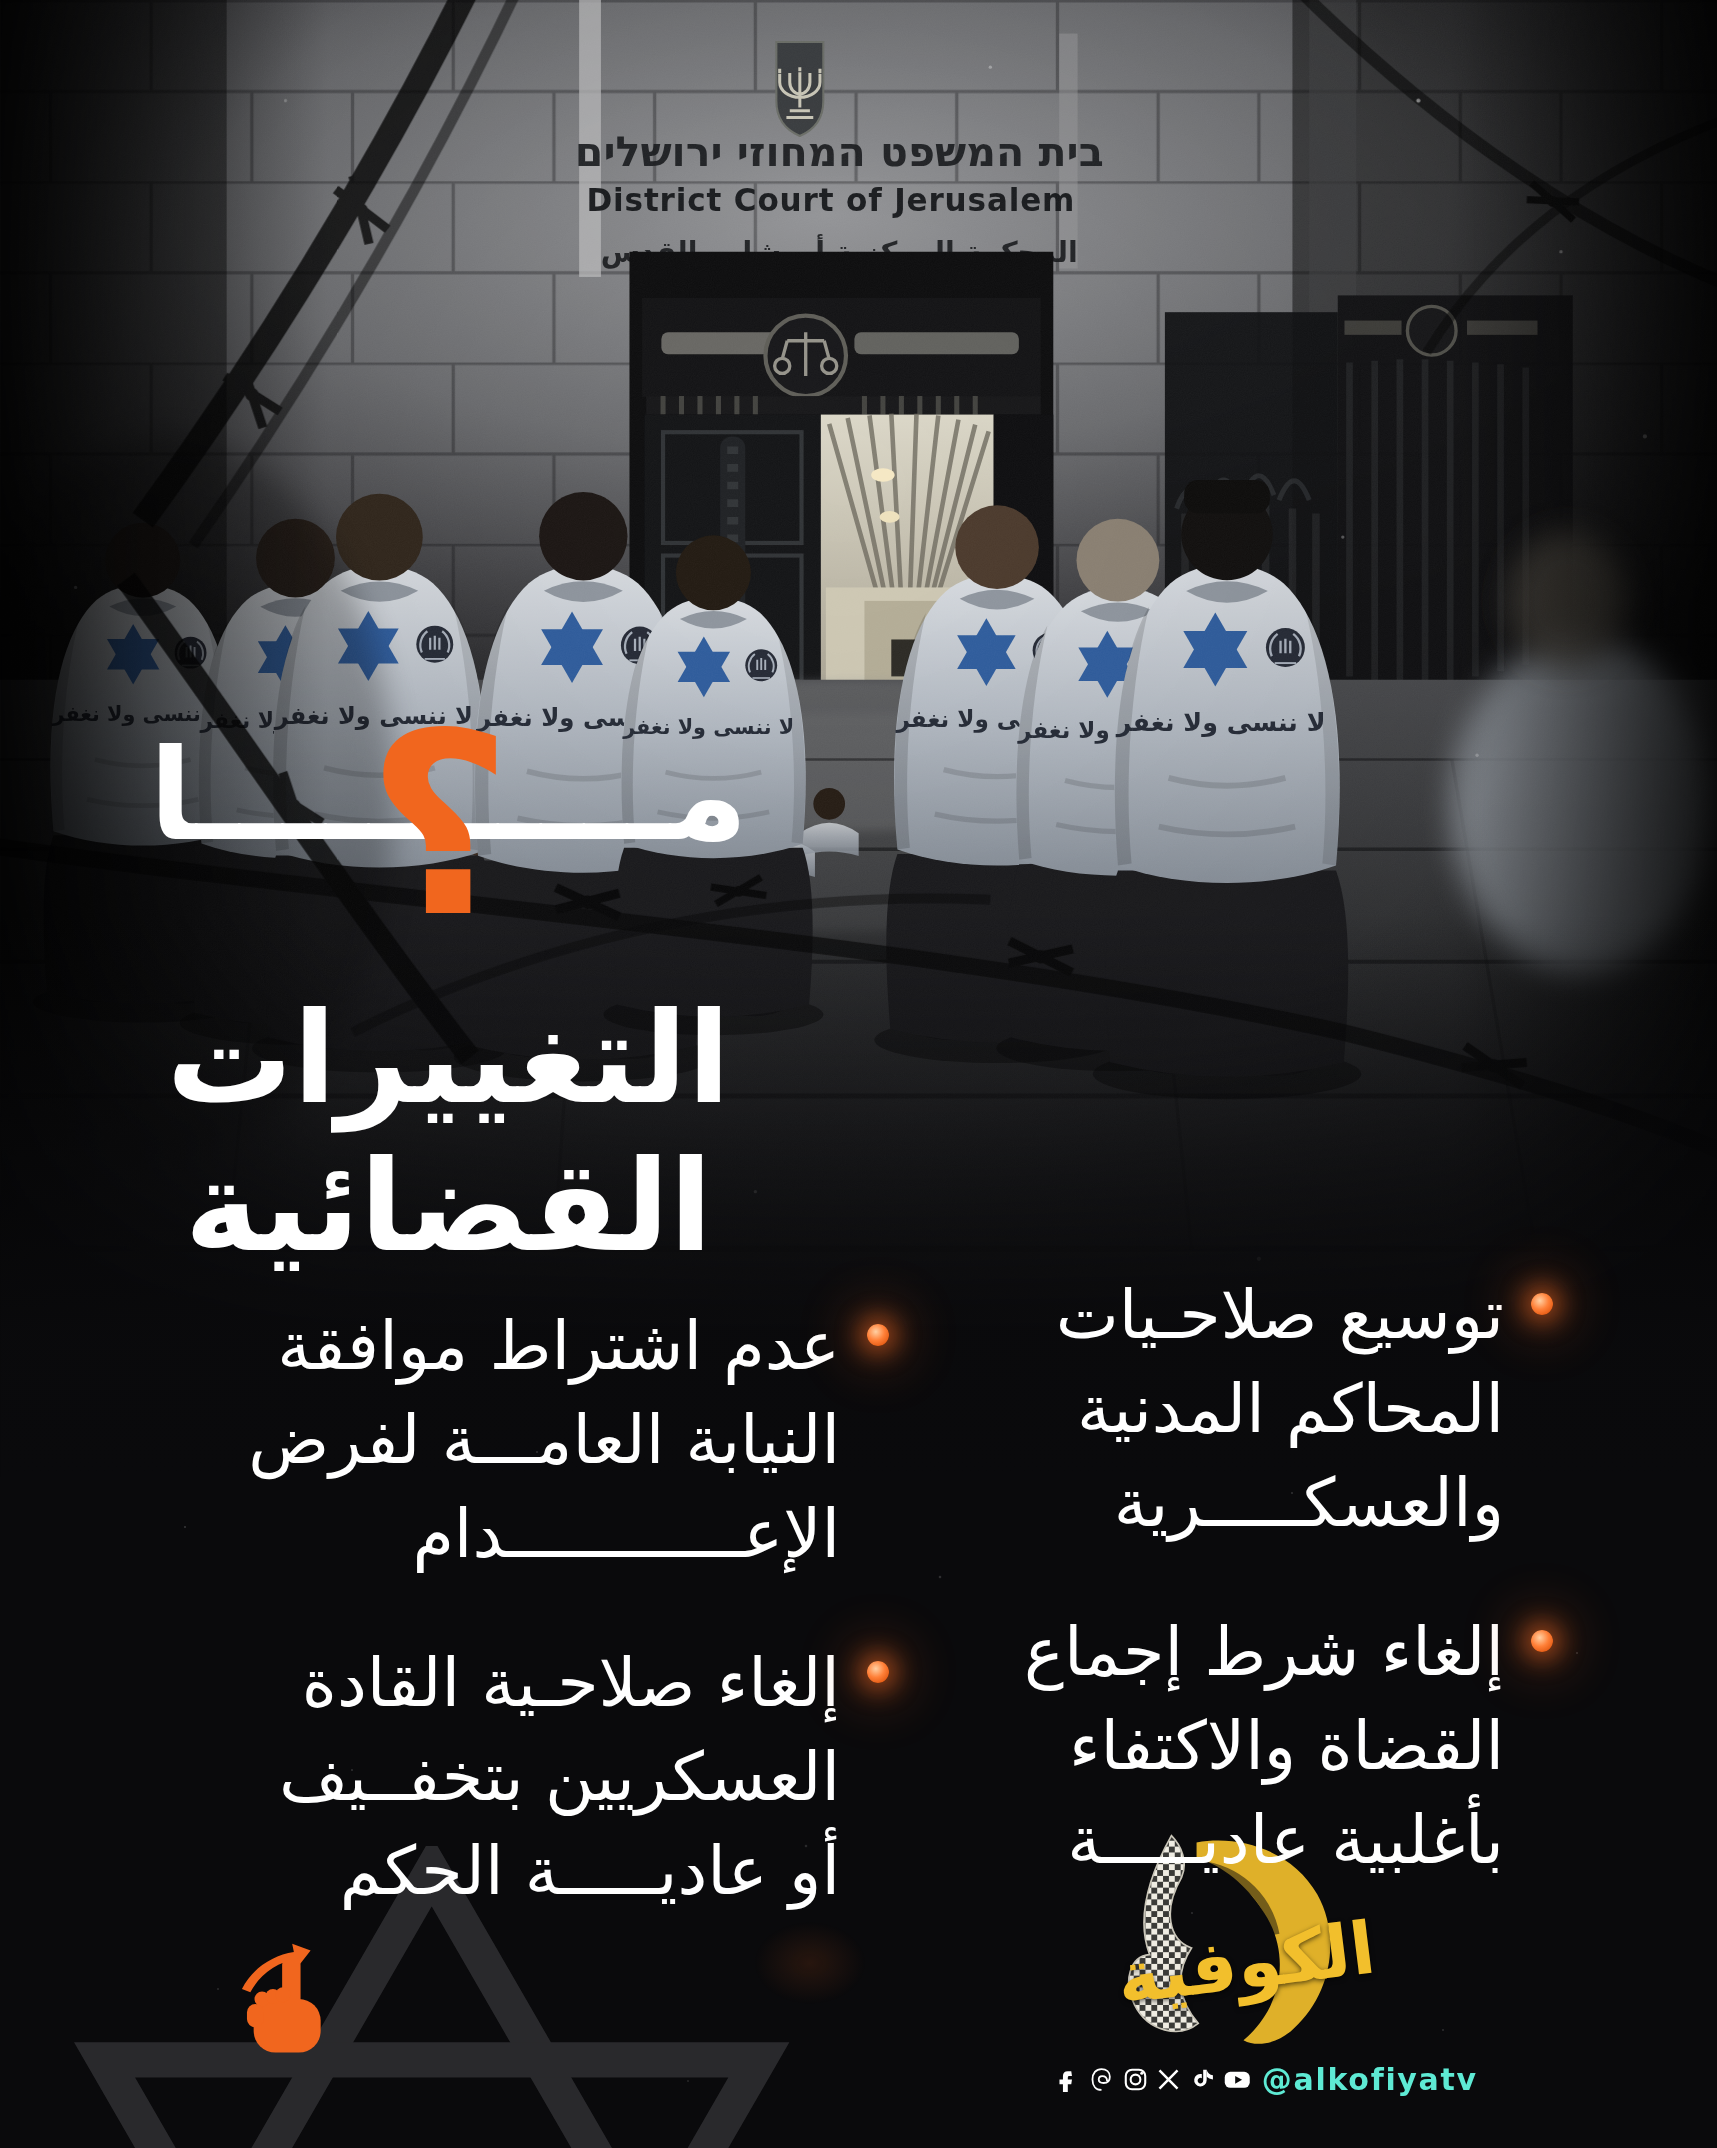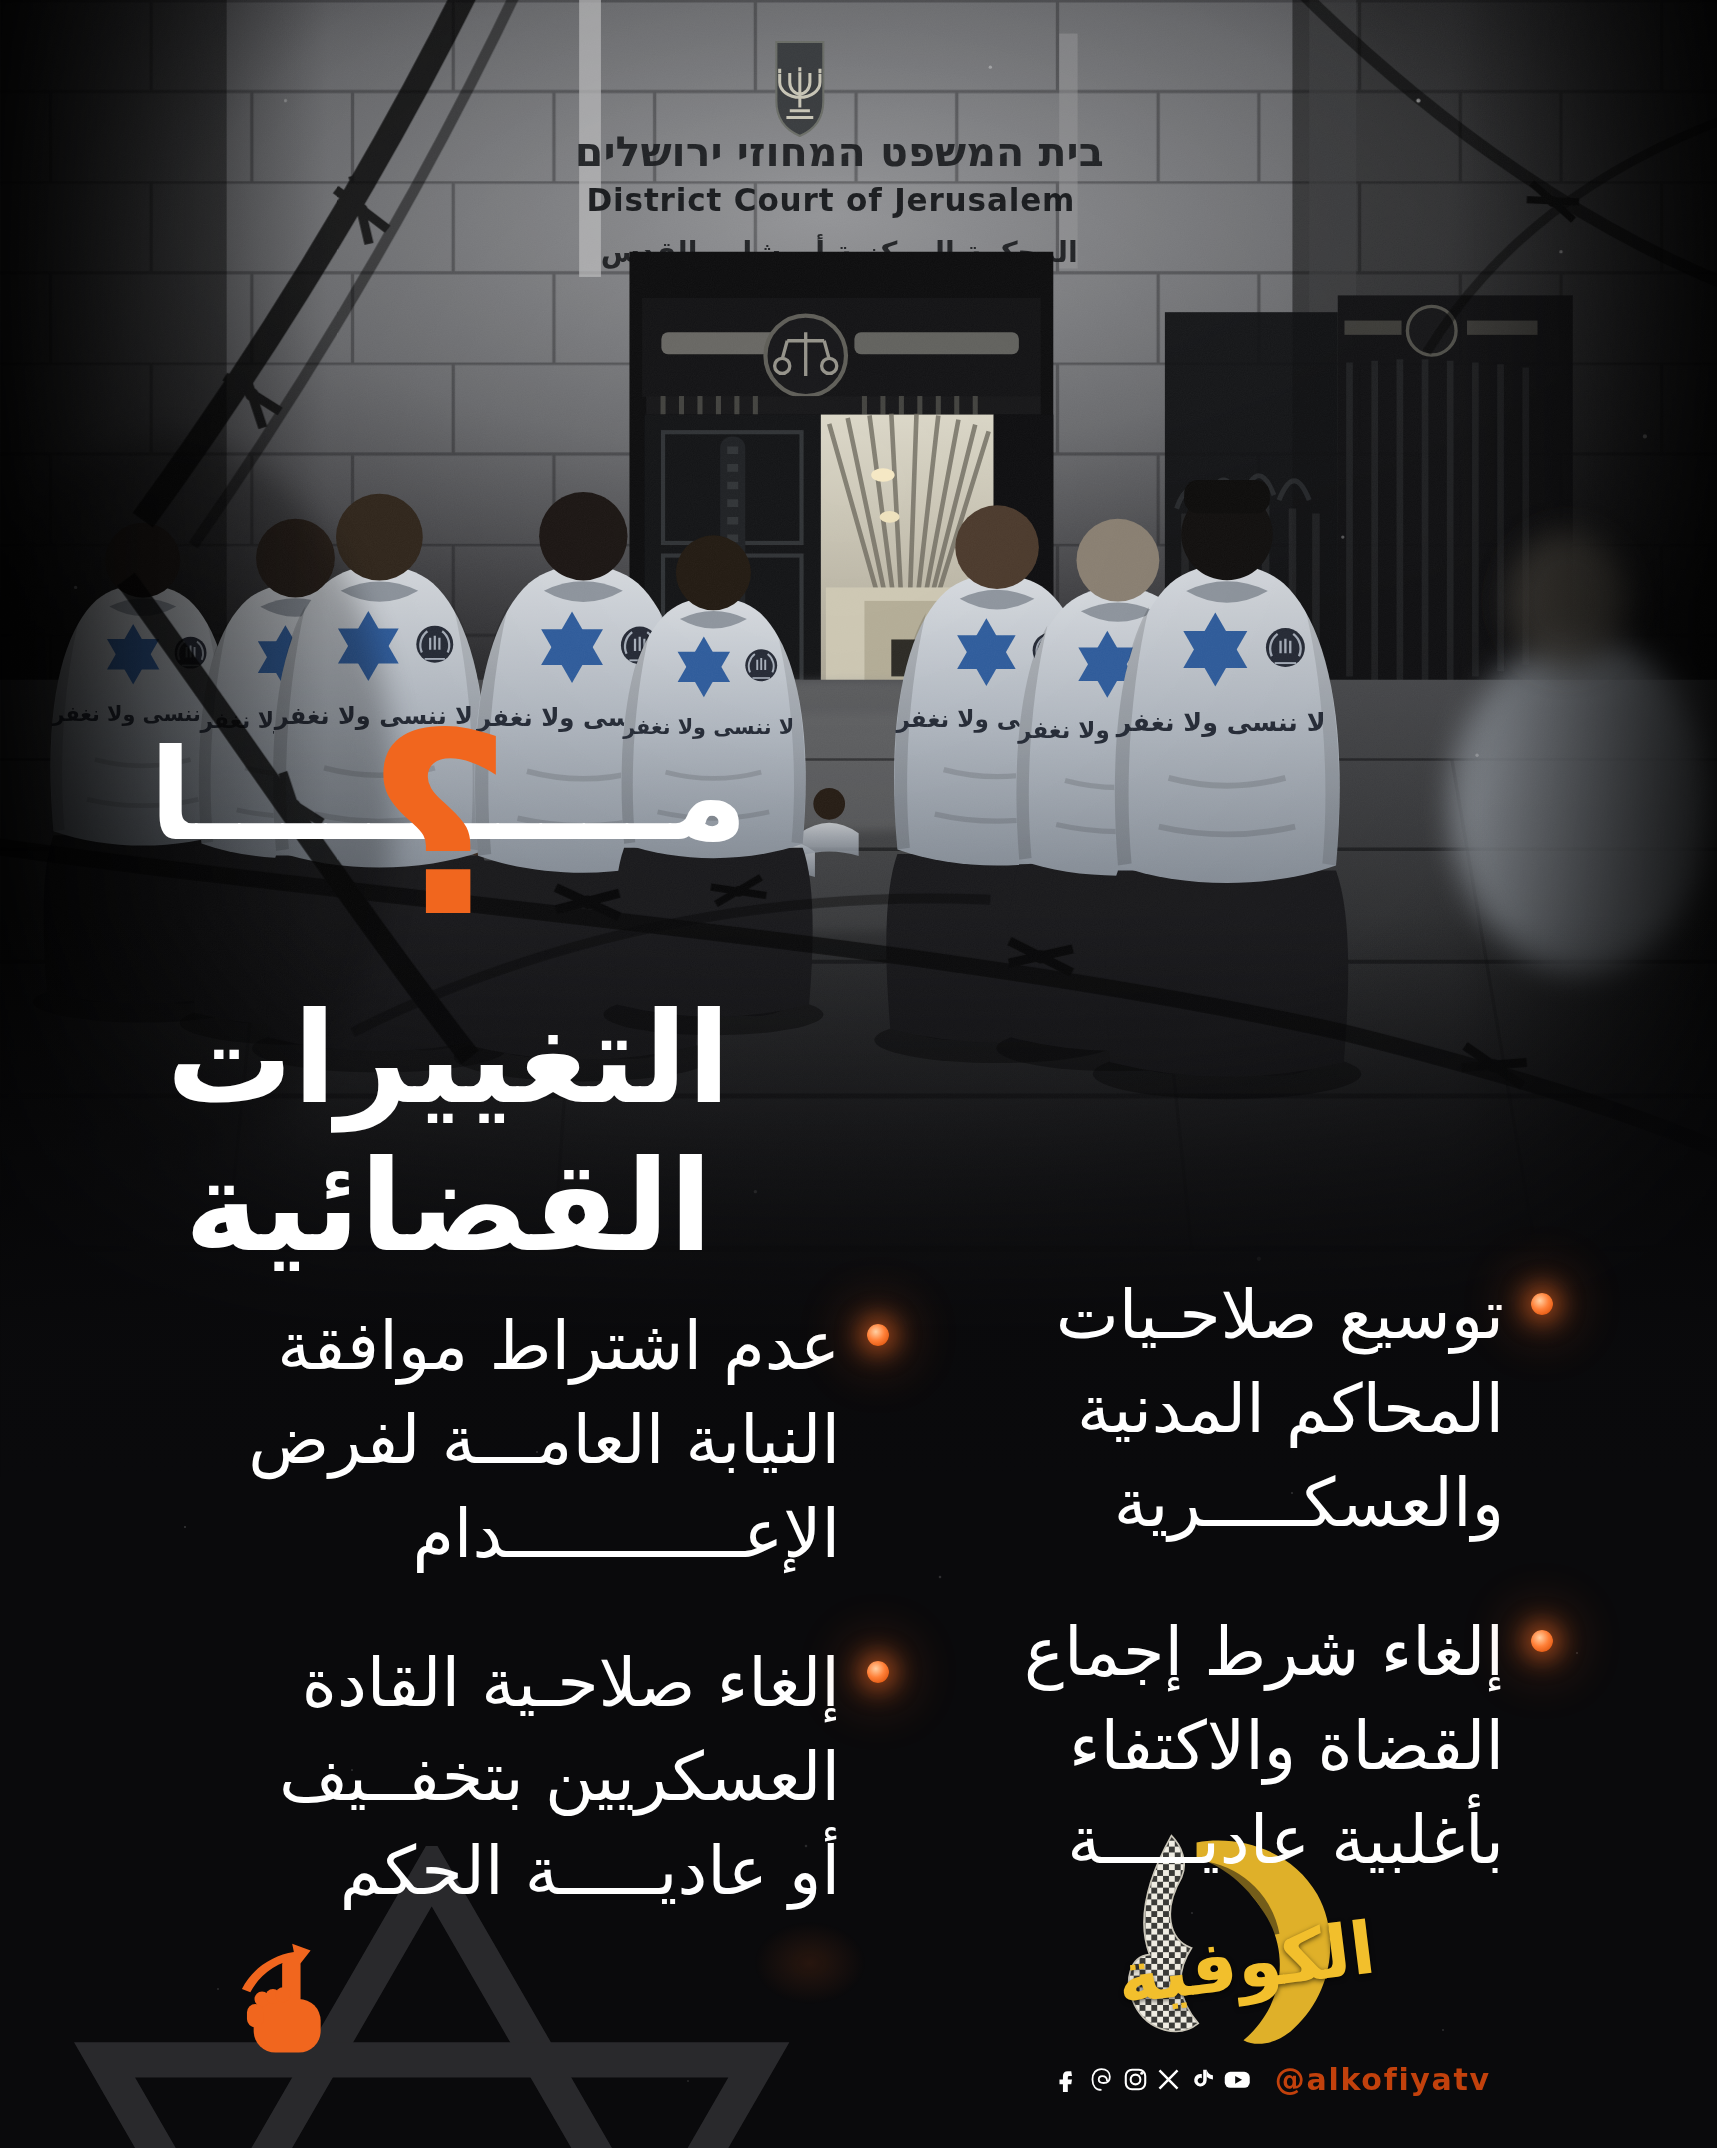--- a/index.html
+++ b/index.html
@@ -57,21 +57,21 @@
   .logo-word{
     position:absolute;left:0;top:92px;width:260px;text-align:center;
     font-size:72px;font-weight:bold;color:#f2bf2c;direction:rtl;
     transform:rotate(-7deg);text-shadow:0 1.7px 5px rgba(0,0,0,.6);
   }
   .social{
     position:absolute;left:1056px;top:2062px;z-index:4;display:flex;align-items:center;gap:8.4px;
   }
   .social svg{display:block;}
   .handle{
-    color:#c2410c;font-size:30px;font-weight:bold;letter-spacing:1.7px;direction:ltr;margin-left:15px;
+    color:#5eead4;font-size:30px;font-weight:bold;letter-spacing:1.7px;direction:ltr;margin-left:2px;
     font-family:"DejaVu Sans",sans-serif;
   }
 </style>
 </head>
 <body>
 
 <div class="poster">
 
   <svg class="scene" width="1718" height="1477" viewBox="0 0 2047 1760">
     <defs>

